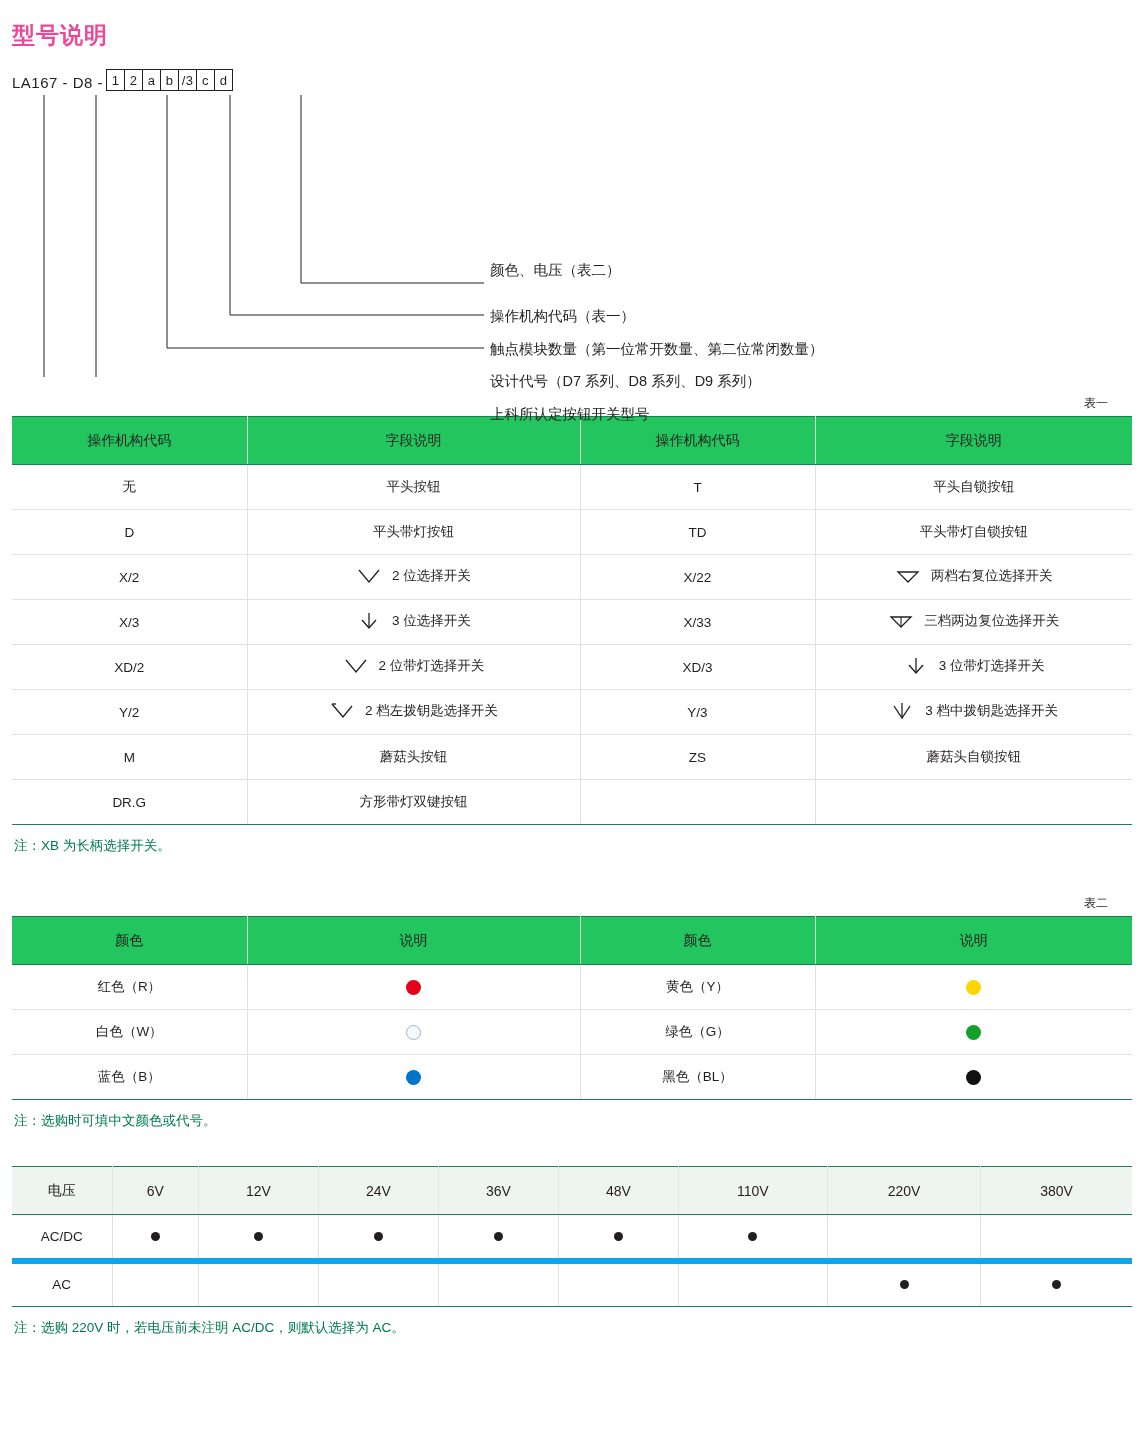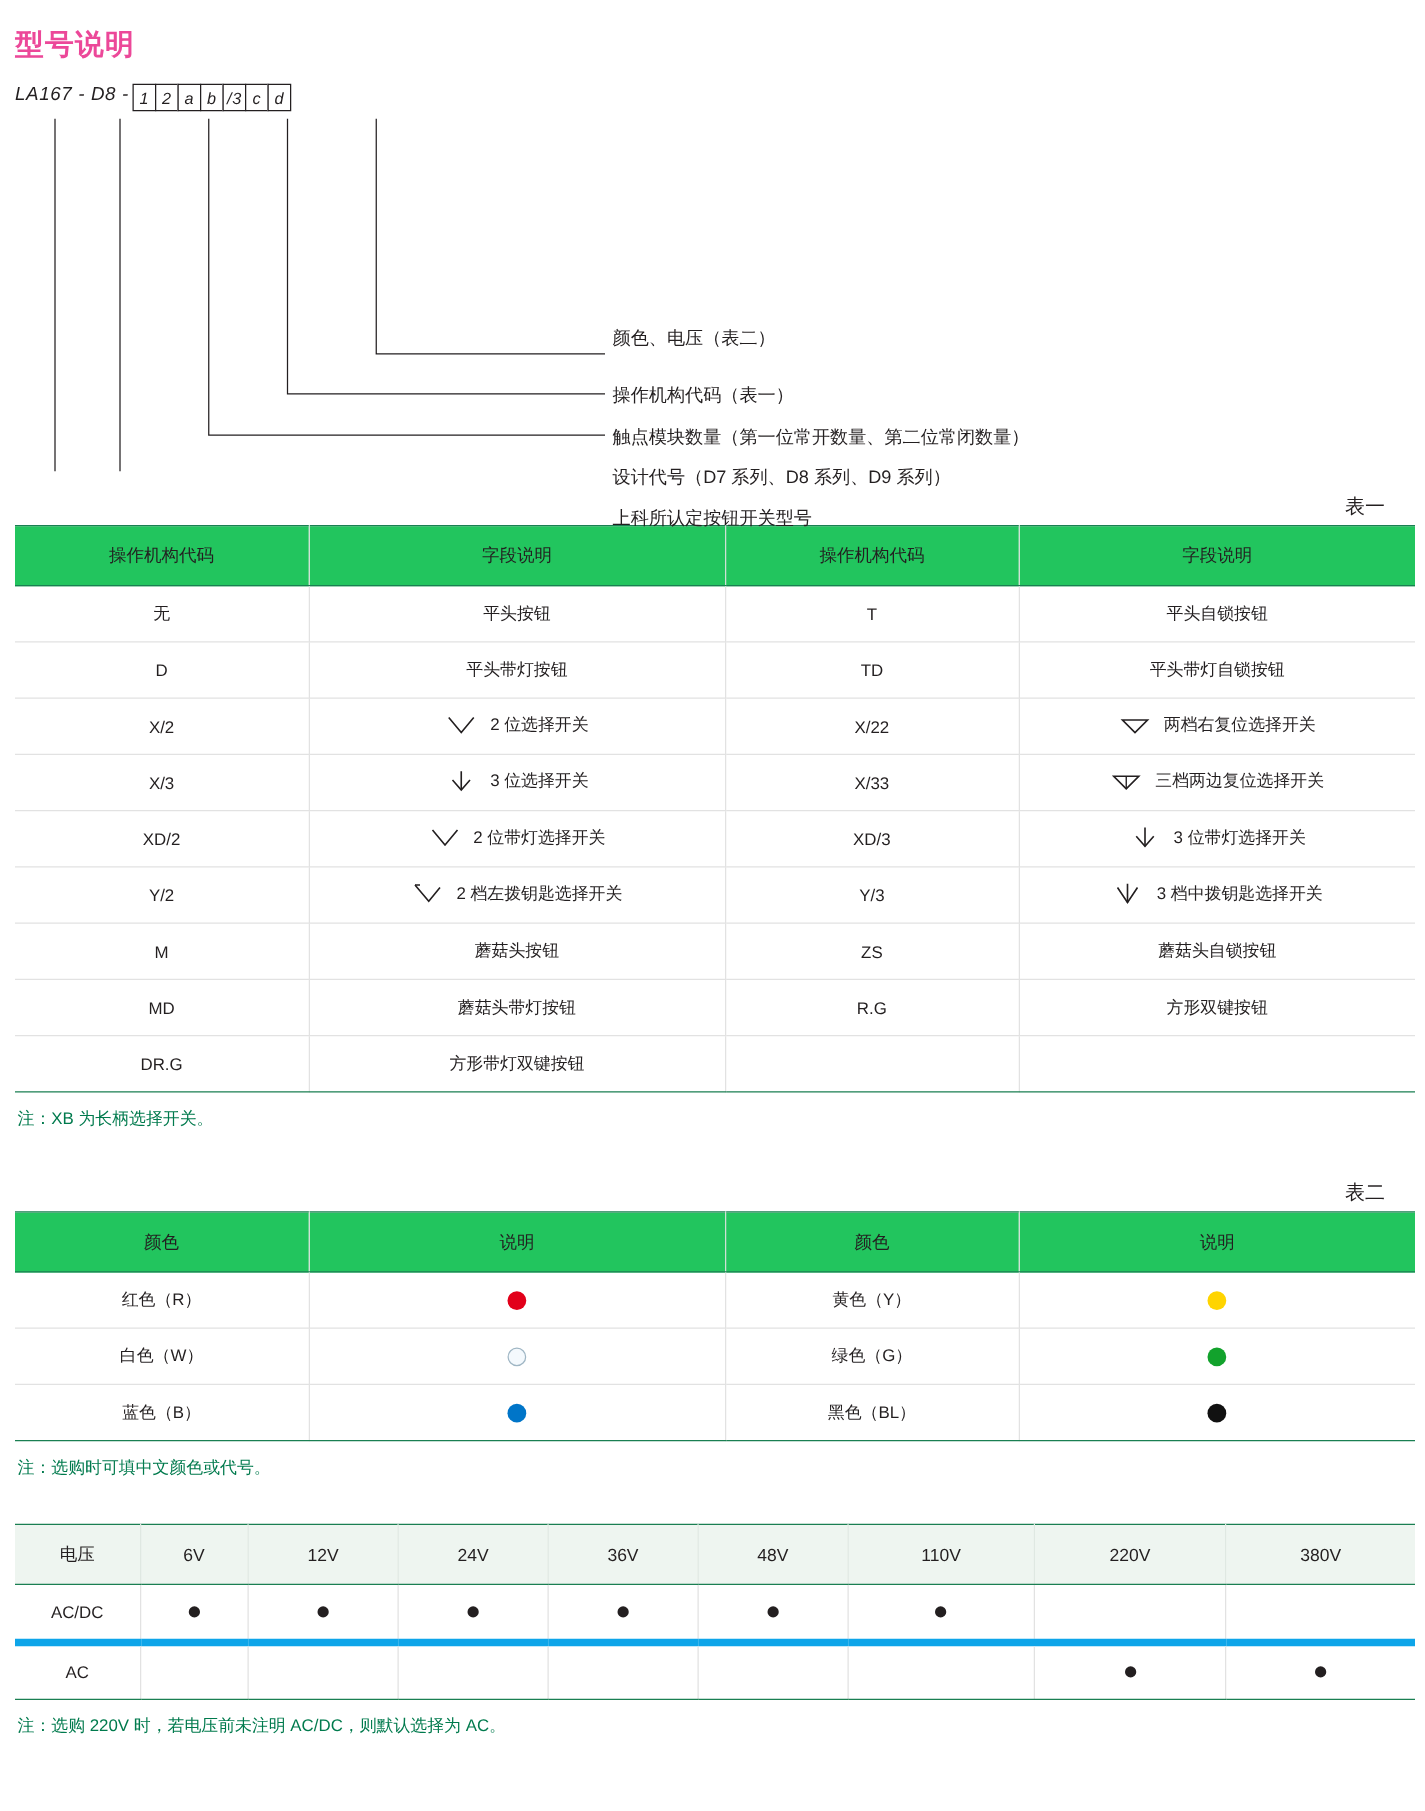--- a/index.html
+++ b/index.html
@@ -32,22 +32,22 @@
   
   .model-area {
     position: relative;
     height: 310px;
     margin-left: 2px;
   }
   .code-line {
     font-size: 15px;
     letter-spacing: .5px;
     display: flex;
+    align-items: flex-end;
     height: 24px;
-    font-style: italic;
   }
   .code-line .plain { margin-right: 3px; }
   .boxgroup { display: inline-flex; align-items: stretch; }
   .cbox {
     border: 1px solid #231f20;
     width: 19px; height: 22px;
     display: flex; align-items: center; justify-content: center;
     font-size: 13px;
     margin-right: -1px;
     background: #fff;
@@ -62,21 +62,21 @@
     position: absolute;
     font-size: 14.5px;
     color: #231f20;
     white-space: nowrap;
     left: 478px;
   }
 
   
   .tbl-caption {
     text-align: right;
-    font-size: 16px;
+    font-size: 12px;
     color: #231f20;
     margin: 18px 22px 4px 0;
   }
 
   
   table.data {
     width: 1120px;
     border-collapse: collapse;
     margin: 0 0 0 2px;
     font-size: 13.5px;
@@ -323,26 +323,20 @@
         </td>
       </tr>
 
       <tr>
         <td class="vline">M</td>
         <td class="vline">蘑菇头按钮</td>
         <td class="vline">ZS</td>
         <td>蘑菇头自锁按钮</td>
       </tr>
       <tr>
-        <td class="vline">MD</td>
-        <td class="vline">蘑菇头带灯按钮</td>
-        <td class="vline">R.G</td>
-        <td>方形双键按钮</td>
-      </tr>
-      <tr>
         <td class="vline">DR.G</td>
         <td class="vline">方形带灯双键按钮</td>
         <td class="vline"></td>
         <td></td>
       </tr>
     </tbody>
   </table>
 
   <div class="note">注：XB 为长柄选择开关。</div>
 

